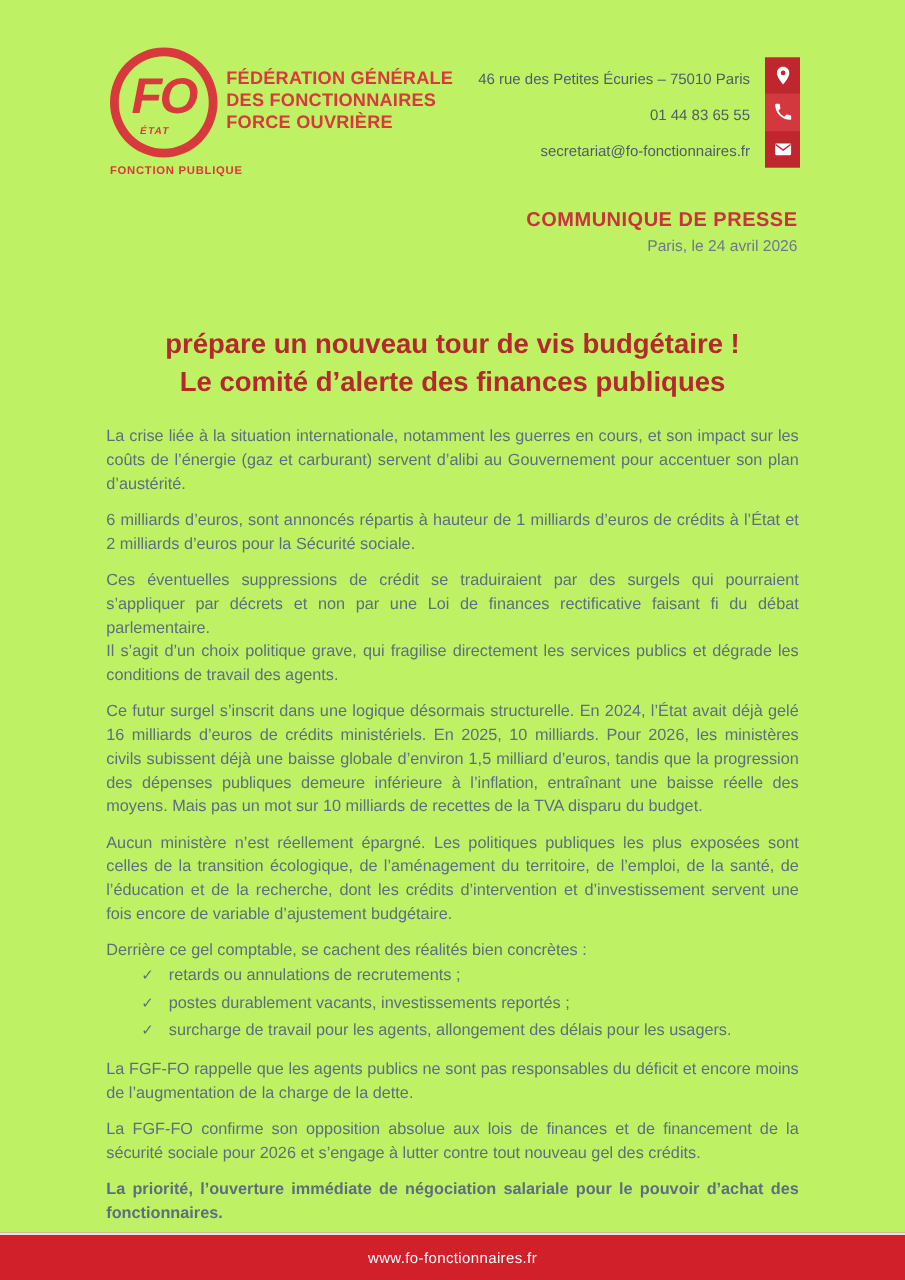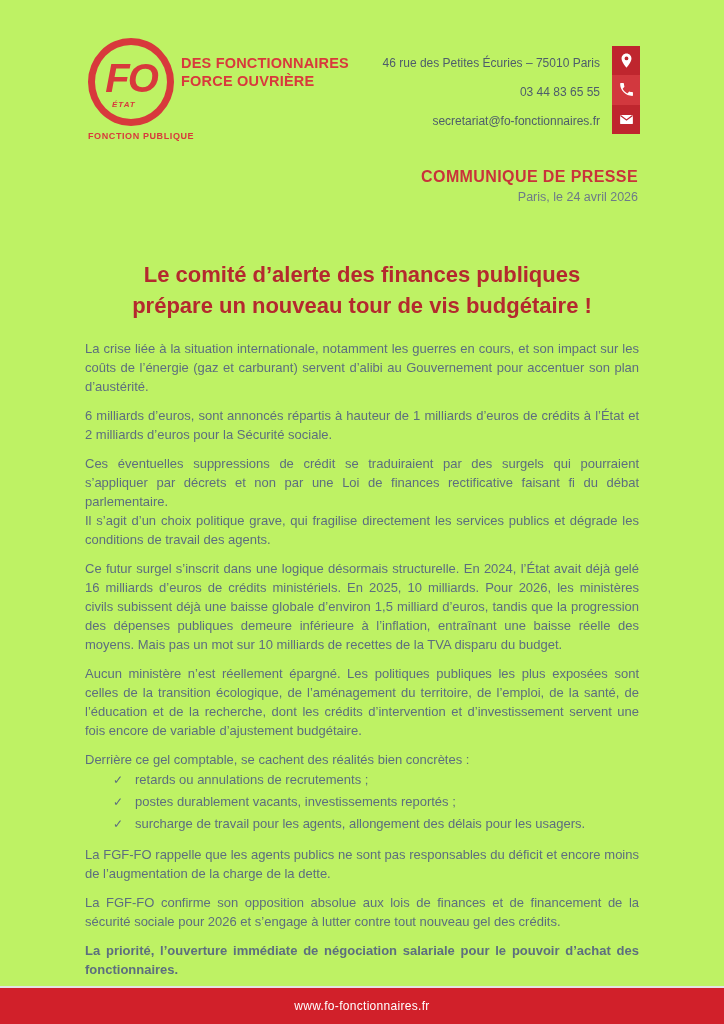--- a/index.html
+++ b/index.html
@@ -119,27 +119,28 @@
 
   <div class="logo-block">
     <div class="logo-circle">
       <div class="logo-fo">FO</div>
       <div class="logo-etat">ÉTAT</div>
     </div>
     <div class="logo-sub">FONCTION PUBLIQUE</div>
   </div>
 
   <div class="org-title">
+    <div>FÉDÉRATION GÉNÉRALE</div>
     <div>DES FONCTIONNAIRES</div>
     <div>FORCE OUVRIÈRE</div>
   </div>
 
   <div class="contact-block">
     <div class="contact-row">46 rue des Petites Écuries – 75010 Paris</div>
-    <div class="contact-row">03 44 83 65 55</div>
+    <div class="contact-row">01 44 83 65 55</div>
     <div class="contact-row">secretariat@fo-fonctionnaires.fr</div>
   </div>
 
   <div class="icon-bar">
     <div class="icon-cell dark">
       <svg viewBox="0 0 24 24">
           <path fill="#ffffff" d="M12 2C8.1 2 5 5.1 5 9c0 5.2 7 13 7 13s7-7.8 7-13c0-3.9-3.1-7-7-7zm0 9.7a2.7 2.7 0 1 1 0-5.4 2.7 2.7 0 0 1 0 5.4z"></path>
         </svg>
     </div>
     <div class="icon-cell mid">
@@ -154,22 +155,22 @@
         </svg>
     </div>
   </div>
 
   <div class="press-block">
     <div class="press-label">COMMUNIQUE DE PRESSE</div>
     <div class="press-date">Paris, le 24 avril 2026</div>
   </div>
 
   <div class="main-title">
+    <div>prépare un nouveau tour de vis budgétaire !</div>
     <div>Le comité d’alerte des finances publiques</div>
-    <div>prépare un nouveau tour de vis budgétaire !</div>
   </div>
 
   <div class="body-text">
     <div class="para">La crise liée à la situation internationale, notamment les guerres en cours, et son impact sur les coûts de l’énergie (gaz et carburant) servent d’alibi au Gouvernement pour accentuer son plan d’austérité.</div>
     <div class="para">6 milliards d’euros, sont annoncés répartis à hauteur de 1 milliards d’euros de crédits à l’État et 2 milliards d’euros pour la Sécurité sociale.</div>
     <div class="para tight">Ces éventuelles suppressions de crédit se traduiraient par des surgels qui pourraient s’appliquer par décrets et non par une Loi de finances rectificative faisant fi du débat parlementaire.</div>
     <div class="para">Il s’agit d’un choix politique grave, qui fragilise directement les services publics et dégrade les conditions de travail des agents.</div>
     <div class="para">Ce futur surgel s’inscrit dans une logique désormais structurelle. En 2024, l’État avait déjà gelé 16 milliards d’euros de crédits ministériels. En 2025, 10 milliards. Pour 2026, les ministères civils subissent déjà une baisse globale d’environ 1,5 milliard d’euros, tandis que la progression des dépenses publiques demeure inférieure à l’inflation, entraînant une baisse réelle des moyens. Mais pas un mot sur 10 milliards de recettes de la TVA disparu du budget.</div>
     <div class="para">Aucun ministère n’est réellement épargné. Les politiques publiques les plus exposées sont celles de la transition écologique, de l’aménagement du territoire, de l’emploi, de la santé, de l’éducation et de la recherche, dont les crédits d’intervention et d’investissement servent une fois encore de variable d’ajustement budgétaire.</div>
 

